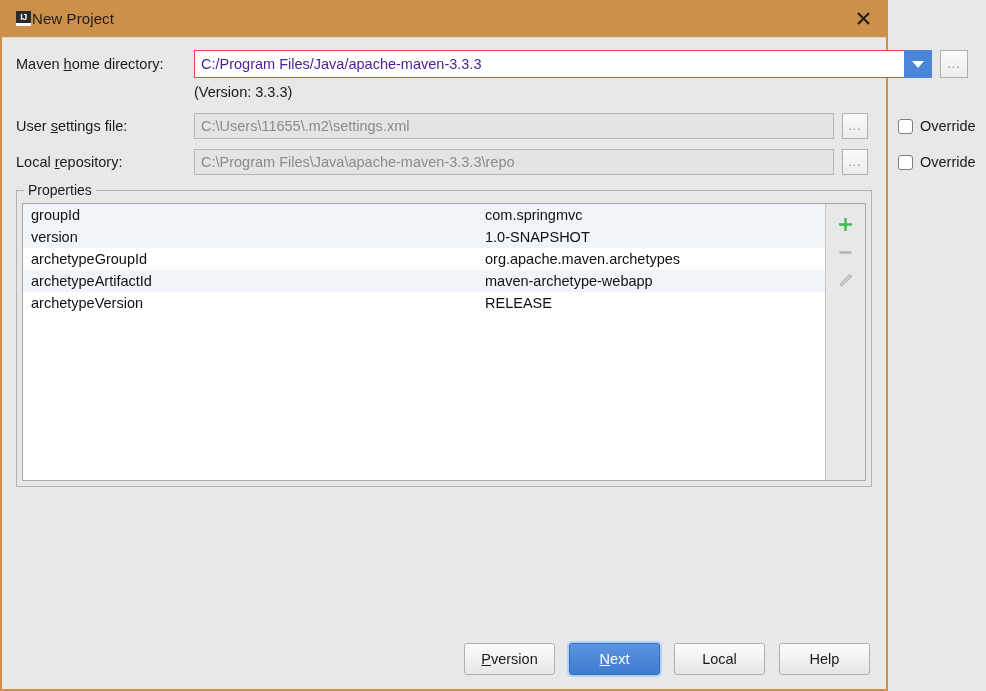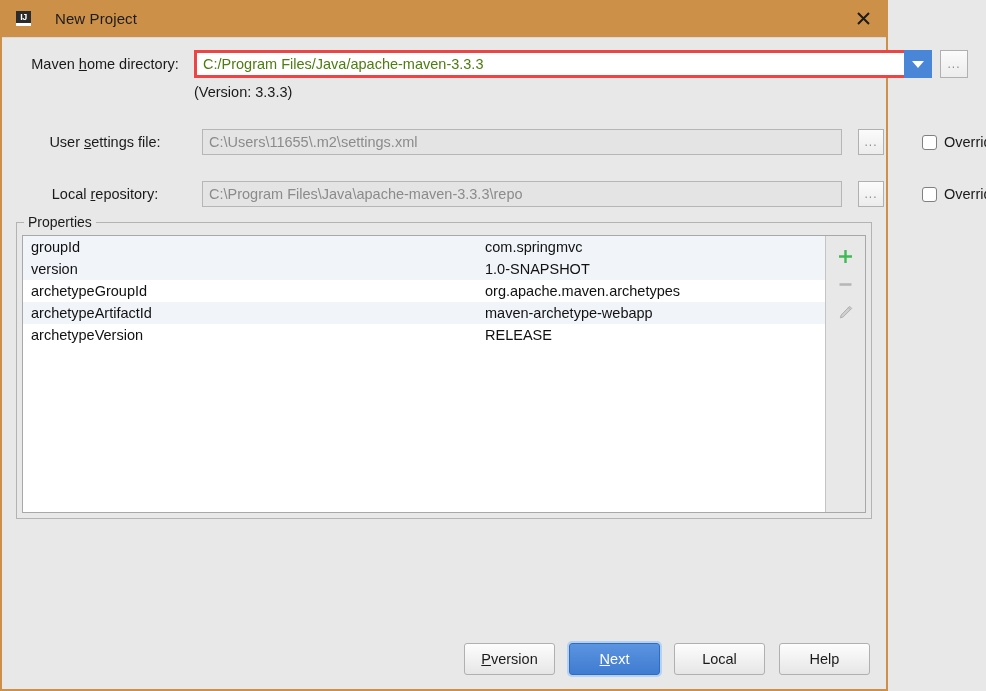--- a/index.html
+++ b/index.html
@@ -41,21 +41,21 @@
     font-weight: bold;
     line-height: 11px;
     text-align: center;
     letter-spacing: -0.5px;
     font-family: "Liberation Sans", sans-serif;
     border-bottom: 3px solid #ffffff;
     padding-top: 1px;
     flex: 0 0 auto;
   }
   .title-text {
-    margin-left: 24px;
+    margin-left: 1px;
     font-size: 15px;
     color: #1c1c1c;
     letter-spacing: 0.1px;
   }
   .close-btn {
     position: absolute;
     right: 0; top: 0;
     width: 46px; height: 37px;
     display: flex;
     align-items: center;
@@ -79,37 +79,37 @@
 
   .form {
     padding: 11px 14px 0 14px;
   }
   .row {
     display: flex;
     align-items: center;
     margin-bottom: 0;
     height: 30px;
   }
-  .row.spaced { margin-top: 22px; gap: 8px; }
+  .row.spaced { margin-top: 6px; }
   .lbl {
     font-size: 14.5px;
     color: #1a1a1a;
     width: 178px;
     flex: 0 0 178px;
-    text-align: center;
+    text-align: left;
   }
   .lbl u { text-decoration: underline; }
 
   
   .textfield {
     height: 26px;
-    border: 3px solid #ef4444;
+    border: 1px solid #ef4444;
     background: #ffffff;
     font-size: 14.5px;
-    color: #4d7c0f;
+    color: #4c1d95;
     padding: 0 6px;
     line-height: 24px;
     font-family: "Liberation Sans", sans-serif;
     outline: none;
     border-radius: 0;
   }
   .textfield.disabled {
     background: #e4e4e4;
     color: #8b8b8b;
     border: 1px solid #b6b6b6;

